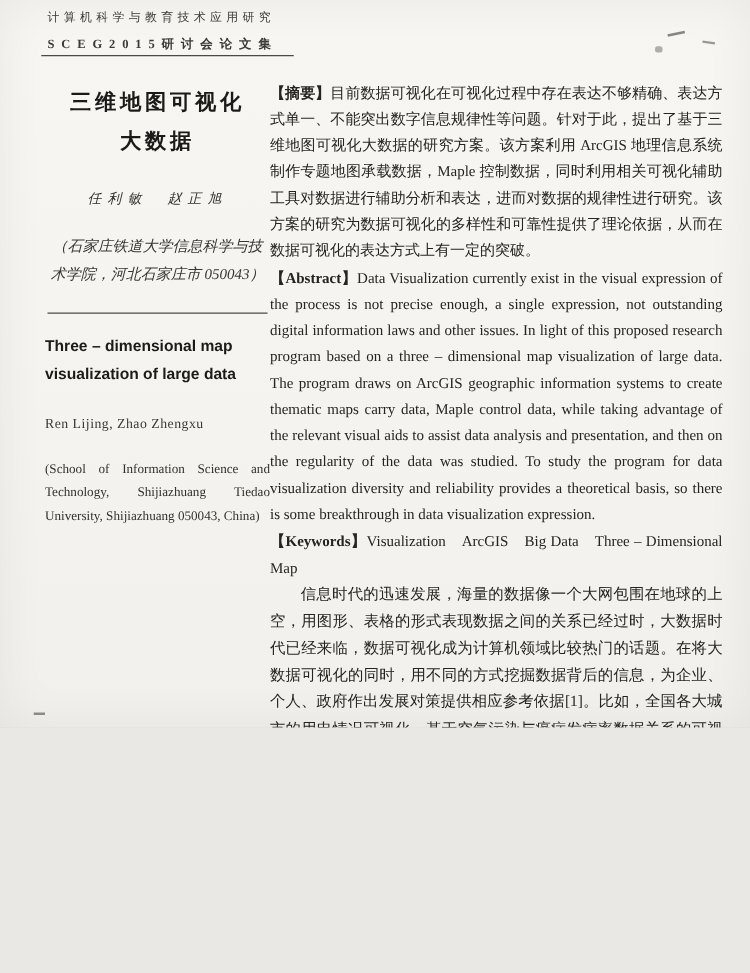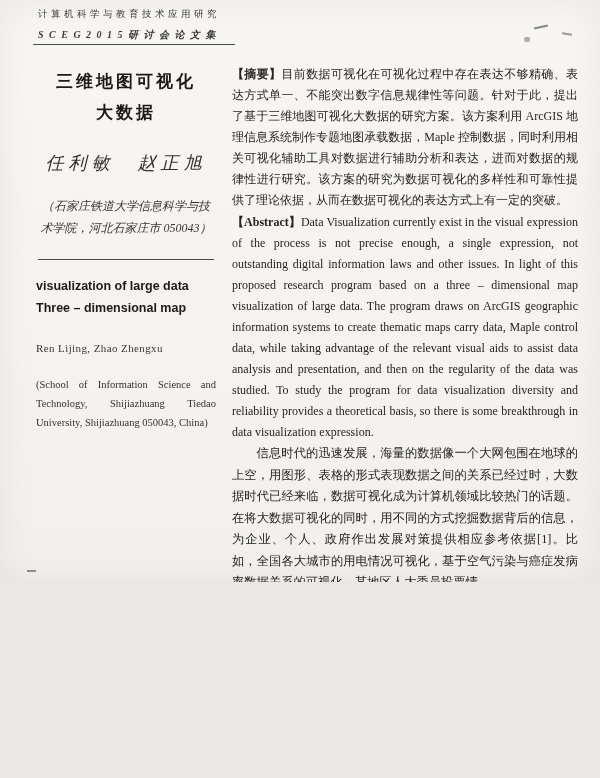--- a/index.html
+++ b/index.html
@@ -10,31 +10,31 @@
     color:#22201e;
   }
   .page{
     position:relative;width:600px;height:582px;overflow:hidden;
     background:linear-gradient(180deg,#f7f6f2 0%,#f4f3ef 60%,#f1f0ec 100%);
     box-shadow:inset 0 0 40px rgba(0,0,0,0.06);
   }
   
   .header{position:absolute;top:8px;left:38px;color:#3b3a38;}
   .header-l1{font-size:9.5px;letter-spacing:3.5px;}
-  .header-l2{font-size:10px;letter-spacing:5.5px;margin-top:7px;font-weight:bold;font-style:italic;}
+  .header-l2{font-size:10px;letter-spacing:5.5px;margin-top:7px;font-weight:bold;}
   .header-rule{position:absolute;top:44px;left:33px;width:202px;height:1px;background:#4a4a48;}
 
   
-  .columns{position:absolute;top:58px;left:36px;right:22px;bottom:4px;display:flex;gap:16px;}
+  .columns{position:absolute;top:58px;left:36px;right:22px;bottom:4px;display:flex;}
   .col-left{width:180px;flex:0 0 180px;}
   .col-right{flex:1;min-width:0;}
 
   
   .title-zh{margin-top:8px;text-align:center;font-weight:bold;font-size:17px;letter-spacing:3px;line-height:1.85;color:#1c1a18;}
-  .authors-zh{margin-top:22px;text-align:center;font-style:italic;font-size:18px;letter-spacing:5px;color:#33312e;}
+  .authors-zh{margin-top:22px;text-align:center;font-style:italic;font-size:11px;letter-spacing:5px;color:#33312e;}
   .affil-zh{margin-top:20px;text-align:center;font-style:italic;font-size:12px;line-height:1.85;color:#38362f;padding:0 4px;}
   .left-divider{border:none;border-top:1.2px solid #4c4a46;margin:20px 2px 16px 2px;}
   .title-en{font-family:"Liberation Sans","DejaVu Sans",sans-serif;font-weight:bold;font-size:12.5px;line-height:1.75;color:#1d1b19;}
   .authors-en{margin-top:22px;font-size:11px;letter-spacing:0.4px;color:#3a3835;}
   .affil-en{margin-top:22px;font-size:10.5px;line-height:1.8;text-align:justify;color:#33312d;}
 
   
   .para{font-size:12px;line-height:21px;text-align:justify;color:#26241f;margin:0;}
   .label-bold{font-weight:bold;margin-top:36px;}
   .abstract-zh{margin-top:6px;}
@@ -67,33 +67,34 @@
 
     <div class="col-left">
       <div class="title-zh">
         <div>三维地图可视化</div>
         <div>大数据</div>
       </div>
       <div class="authors-zh">任利敏　赵正旭</div>
       <div class="affil-zh">（石家庄铁道大学信息科学与技术学院，河北石家庄市 050043）</div>
       <hr class="left-divider">
       <div class="title-en">
+        <div>Three – dimensional map</div>
         <div>visualization of large data</div>
-        <div>Three – dimensional map</div>
       </div>
       <div class="authors-en">Ren Lijing, Zhao Zhengxu</div>
       <div class="affil-en">(School of Information Science and Technology, Shijiazhuang Tiedao University, Shijiazhuang 050043, China)</div>
     </div>
 
     <div class="col-right">
       <p class="para abstract-zh"><span class="label-bold">【摘要】</span><span>目前数据可视化在可视化过程中存在表达不够精确、表达方式单一、不能突出数字信息规律性等问题。针对于此，提出了基于三维地图可视化大数据的研究方案。该方案利用 ArcGIS 地理信息系统制作专题地图承载数据，Maple 控制数据，同时利用相关可视化辅助工具对数据进行辅助分析和表达，进而对数据的规律性进行研究。该方案的研究为数据可视化的多样性和可靠性提供了理论依据，从而在数据可视化的表达方式上有一定的突破。</span></p>
 
 
       <p class="para abstract-en"><span class="label-bold">【Abstract】</span><span>Data Visualization currently exist in the visual expression of the process is not precise enough, a single expression, not outstanding digital information laws and other issues. In light of this proposed research program based on a three – dimensional map visualization of large data. The program draws on ArcGIS geographic information systems to create thematic maps carry data, Maple control data, while taking advantage of the relevant visual aids to assist data analysis and presentation, and then on the regularity of the data was studied. To study the program for data visualization diversity and reliability provides a theoretical basis, so there is some breakthrough in data visualization expression.</span></p>
 
+      <p class="para keywords-en"><span class="label-bold">【Keywords】</span><span>Visualization　ArcGIS　Big Data　Three – Dimensional Map</span></p>
 
       <p class="para body-para">信息时代的迅速发展，海量的数据像一个大网包围在地球的上空，用图形、表格的形式表现数据之间的关系已经过时，大数据时代已经来临，数据可视化成为计算机领域比较热门的话题。在将大数据可视化的同时，用不同的方式挖掘数据背后的信息，为企业、个人、政府作出发展对策提供相应参考依据[1]。比如，全国各大城市的用电情况可视化，基于空气污染与癌症发病率数据关系的可视化，某地区人大委员投票情</p>
     </div>
 
   </div>
 
   <div class="artifact artifact-blob"></div>
   <div class="artifact artifact-tr-1"></div>
   <div class="artifact artifact-tr-2"></div>
   <div class="artifact artifact-tr-3"></div>

